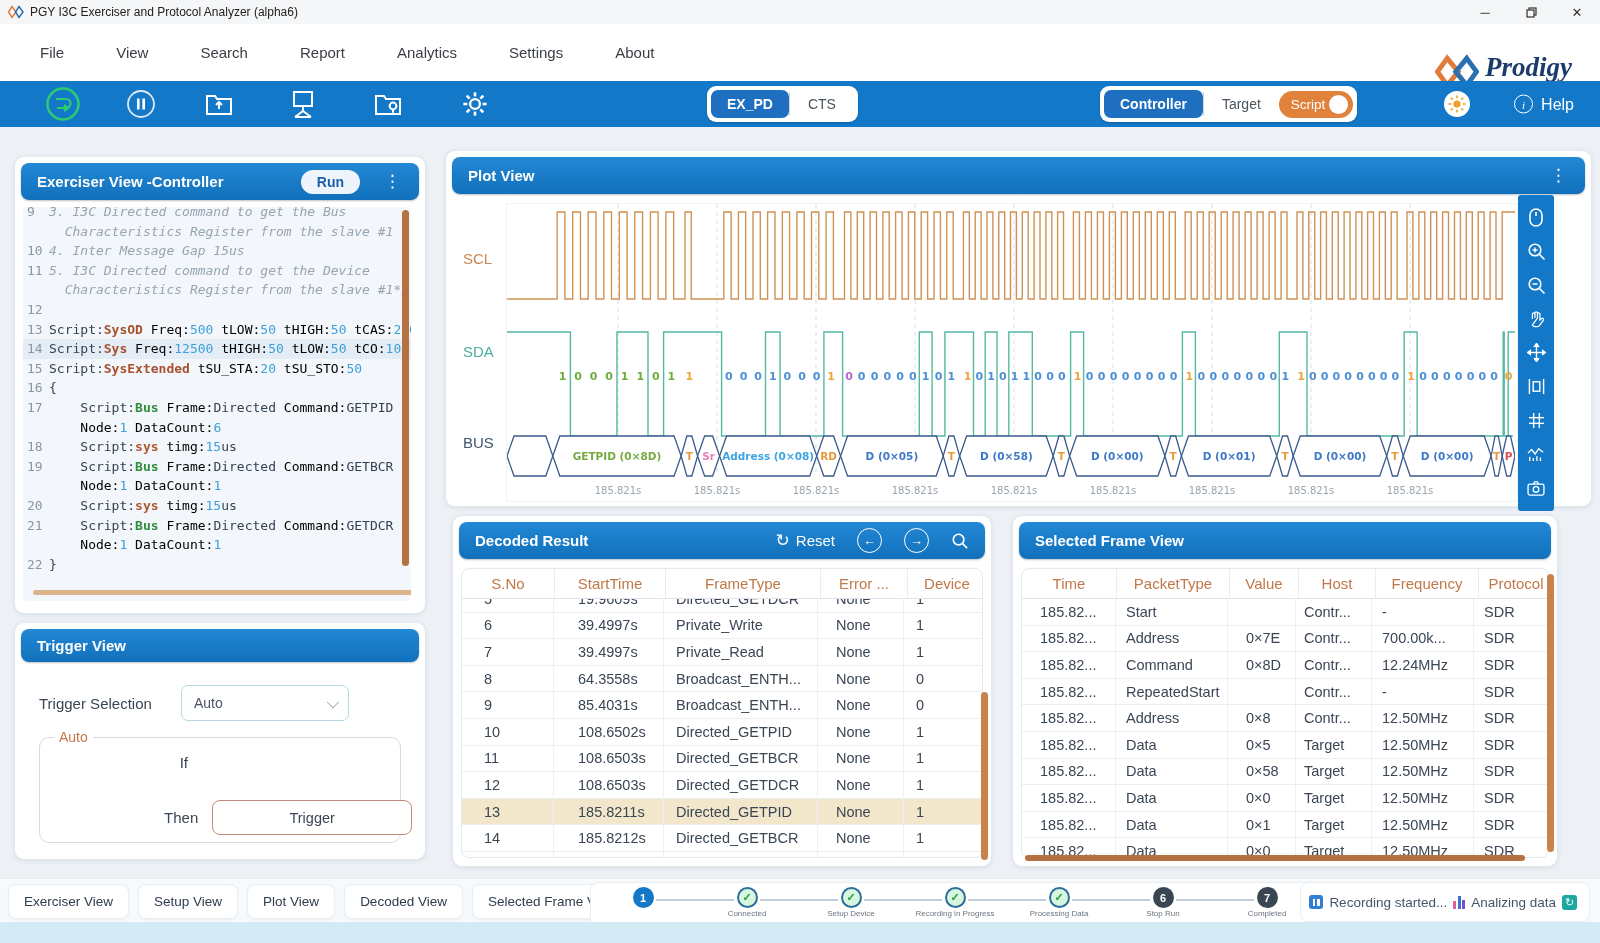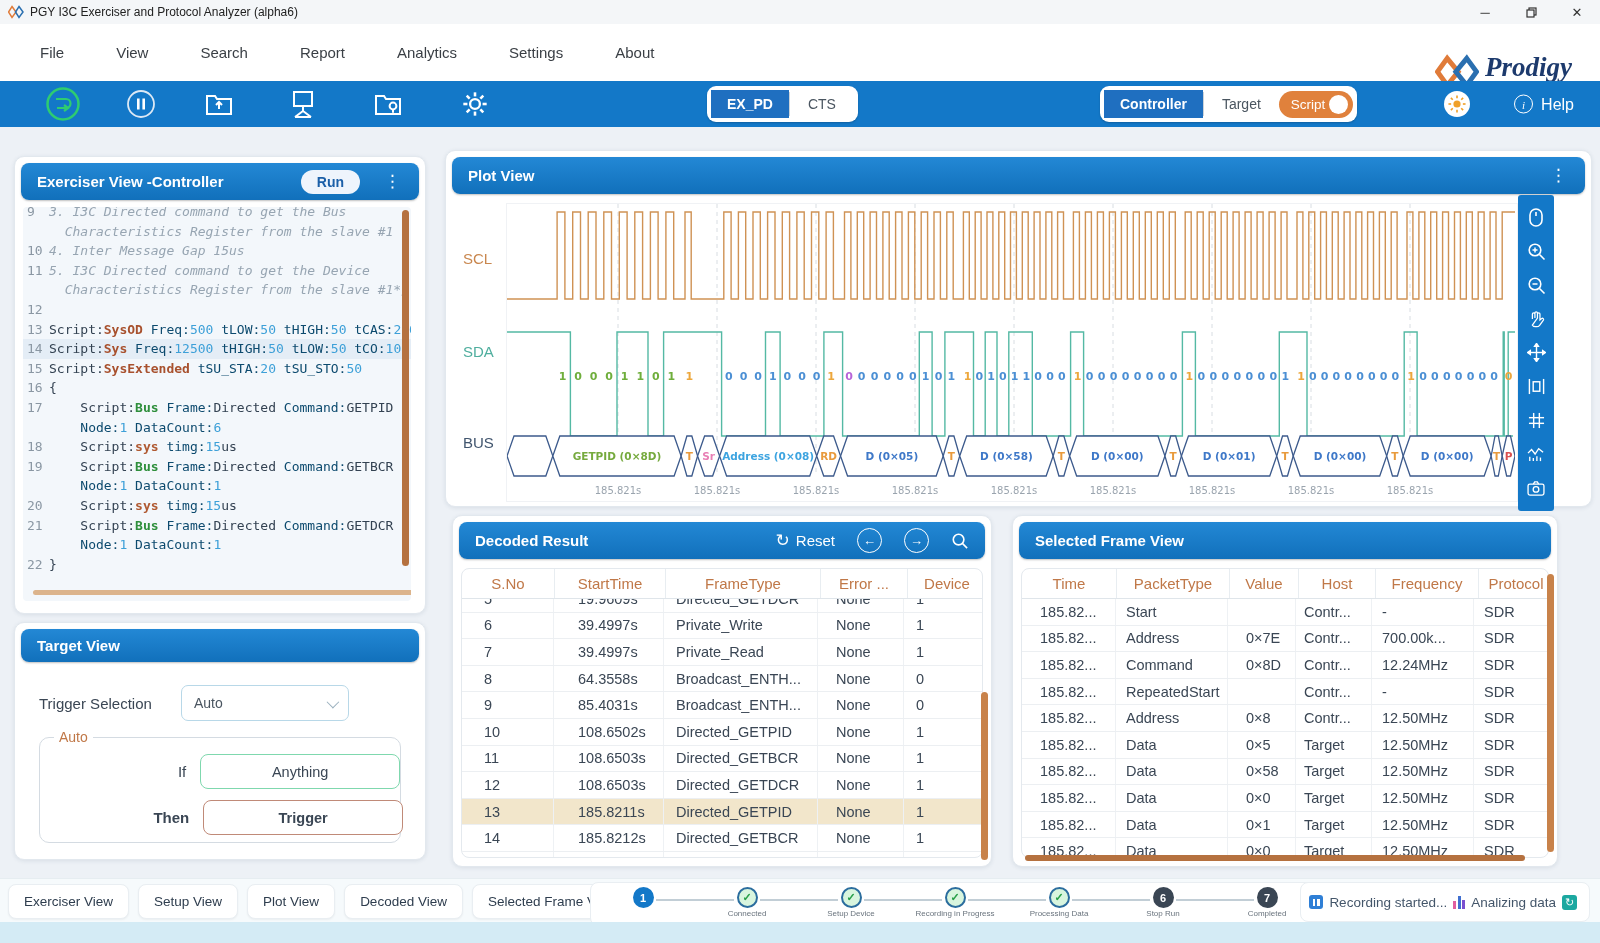--- a/index.html
+++ b/index.html
@@ -18,21 +18,21 @@
   #menubar .menus{display:flex;gap:52px;padding-left:40px;}
   #menubar .menu-item{font-size:15px;color:#3a3f45;cursor:pointer;}
   #brand{position:absolute;right:28px;top:30px;display:flex;align-items:flex-start;gap:6px;}
   #brand .bname{font-family:"Liberation Serif",serif;font-style:italic;font-weight:bold;font-size:27px;color:#1d3a6d;line-height:26px;}
   #brand .bsub{font-size:6.5px;letter-spacing:1.6px;color:#3a3a3a;border-top:2px solid #e07b39;padding-top:1px;margin-top:1px;}
 
   
   #bluebar{position:absolute;left:0;top:81px;width:1600px;height:46px;background:#1378c8;}
   .tb-ic{position:absolute;top:50%;transform:translateY(-50%);cursor:pointer;display:flex;align-items:center;justify-content:center;}
   .pillgroup{position:absolute;background:#fff;border-radius:9px;display:flex;align-items:center;padding:4px;box-shadow:0 1px 2px rgba(0,0,0,.2);}
-  .pill-sel{background:#1f6fc0;color:#fff;border-radius:0;padding:6px 16px;font-size:14px;font-weight:bold;cursor:pointer;}
+  .pill-sel{background:#1f6fc0;color:#fff;border-radius:7px;padding:6px 16px;font-size:14px;font-weight:bold;cursor:pointer;}
   .pill-plain{color:#4a5560;padding:6px 18px;font-size:14px;cursor:pointer;}
   .pill-div{width:1px;height:24px;background:#ccd3d9;}
   .script-toggle{background:#e0813c;border-radius:15px;height:27px;display:flex;align-items:center;color:#fff;font-size:13.5px;padding:0 5px 0 12px;gap:4px;cursor:pointer;}
   .script-knob{width:19px;height:19px;border-radius:50%;background:#fff;}
   #helpwrap{position:absolute;right:26px;top:50%;transform:translateY(-50%);display:flex;align-items:center;gap:8px;color:#fff;font-size:16px;cursor:pointer;}
   .info-cir{width:17px;height:17px;border:1.5px solid #fff;border-radius:50%;display:flex;align-items:center;justify-content:center;font-size:11px;font-style:italic;font-family:"Liberation Serif",serif;}
   #suntoggle{position:absolute;right:130px;top:50%;transform:translateY(-50%);width:26px;height:26px;background:#fff;border-radius:50%;display:flex;align-items:center;justify-content:center;cursor:pointer;}
 
   
   .card{position:absolute;background:#fff;border:1px solid #e2e8ee;border-radius:10px;box-shadow:0 1px 4px rgba(30,60,90,.10);}
@@ -42,21 +42,21 @@
   
   #code-area{position:absolute;left:8px;right:14px;top:50px;bottom:12px;background:#f3f7fb;border-radius:4px;overflow:hidden;font-family:"DejaVu Sans Mono",monospace;font-size:13px;line-height:19.6px;}
   #code-lines{margin-top:-5px;white-space:pre;}
   .cl{display:flex;}
   .cl.hl{background:#e4edf6;}
   .cl .ln{width:22px;text-align:left;color:#8a97a3;flex:none;padding-left:4px;}
   .cm-c{color:#97a5b2;font-style:italic;}
   .cm-k{color:#a8512e;font-weight:bold;}
   .cm-g{color:#2f8f3c;font-weight:bold;}
   .cm-s{color:#b05a32;font-weight:bold;}
-  .cm-p{color:#0c4a6e;}
+  .cm-p{color:#000000;}
   .cm-n{color:#3da0d8;}
   .cm-t{color:#334252;}
   #code-vscroll{position:absolute;right:2px;top:3px;width:7px;height:356px;background:#b5713f;border-radius:4px;cursor:pointer;}
   #code-hscroll{position:absolute;left:10px;bottom:6px;height:5px;width:382px;background:#dcb48c;border-radius:3px;cursor:pointer;}
 
   
   .tv-row{position:absolute;display:flex;align-items:center;}
   .tv-label{font-size:15px;color:#3a4654;}
   .tv-select{width:142px;height:34px;border:1px solid #badb;border:1px solid #b8d8e8;border-radius:7px;display:flex;align-items:center;padding:0 12px;font-size:14px;color:#4a5560;background:#fff;cursor:pointer;}
   .chev{margin-left:auto;width:8px;height:8px;border-right:1.5px solid #9ab0be;border-bottom:1.5px solid #9ab0be;transform:rotate(45deg) translateY(-2px);}
@@ -257,36 +257,35 @@
     </div>
     <div id="code-area">
       <div id="code-lines"><div class="cl"><span class="ln">9</span><span><span class="cm-c">3. I3C Directed command to get the Bus</span></span></div><div class="cl"><span class="ln"></span><span><span class="cm-c">  Characteristics Register from the slave #1</span></span></div><div class="cl"><span class="ln">10</span><span><span class="cm-c">4. Inter Message Gap 15us</span></span></div><div class="cl"><span class="ln">11</span><span><span class="cm-c">5. I3C Directed command to get the Device</span></span></div><div class="cl"><span class="ln"></span><span><span class="cm-c">  Characteristics Register from the slave #1*/</span></span></div><div class="cl"><span class="ln">12</span><span></span></div><div class="cl"><span class="ln">13</span><span><span class="cm-t">Script:</span><span class="cm-k">SysOD</span><span class="cm-p"> Freq:</span><span class="cm-n">500</span><span class="cm-p"> tLOW:</span><span class="cm-n">50</span><span class="cm-p"> tHIGH:</span><span class="cm-n">50</span><span class="cm-p"> tCAS:</span><span class="cm-n">2000</span></span></div><div class="cl hl"><span class="ln">14</span><span><span class="cm-t">Script:</span><span class="cm-k">Sys</span><span class="cm-p"> Freq:</span><span class="cm-n">12500</span><span class="cm-p"> tHIGH:</span><span class="cm-n">50</span><span class="cm-p"> tLOW:</span><span class="cm-n">50</span><span class="cm-p"> tCO:</span><span class="cm-n">10</span></span></div><div class="cl"><span class="ln">15</span><span><span class="cm-t">Script:</span><span class="cm-k">SysExtended</span><span class="cm-p"> tSU_STA:</span><span class="cm-n">20</span><span class="cm-p"> tSU_STO:</span><span class="cm-n">50</span></span></div><div class="cl"><span class="ln">16</span><span><span class="cm-t">{</span></span></div><div class="cl"><span class="ln">17</span><span><span class="cm-t">    Script:</span><span class="cm-g">Bus</span><span class="cm-p"> Frame:</span><span class="cm-t">Directed</span><span class="cm-p"> Command:</span><span class="cm-t">GETPID</span></span></div><div class="cl"><span class="ln"></span><span><span class="cm-p">    Node:</span><span class="cm-n">1</span><span class="cm-p"> DataCount:</span><span class="cm-n">6</span></span></div><div class="cl"><span class="ln">18</span><span><span class="cm-t">    Script:</span><span class="cm-s">sys</span><span class="cm-p"> timg:</span><span class="cm-n">15</span><span class="cm-t">us</span></span></div><div class="cl"><span class="ln">19</span><span><span class="cm-t">    Script:</span><span class="cm-g">Bus</span><span class="cm-p"> Frame:</span><span class="cm-t">Directed</span><span class="cm-p"> Command:</span><span class="cm-t">GETBCR</span></span></div><div class="cl"><span class="ln"></span><span><span class="cm-p">    Node:</span><span class="cm-n">1</span><span class="cm-p"> DataCount:</span><span class="cm-n">1</span></span></div><div class="cl"><span class="ln">20</span><span><span class="cm-t">    Script:</span><span class="cm-s">sys</span><span class="cm-p"> timg:</span><span class="cm-n">15</span><span class="cm-t">us</span></span></div><div class="cl"><span class="ln">21</span><span><span class="cm-t">    Script:</span><span class="cm-g">Bus</span><span class="cm-p"> Frame:</span><span class="cm-t">Directed</span><span class="cm-p"> Command:</span><span class="cm-t">GETDCR</span></span></div><div class="cl"><span class="ln"></span><span><span class="cm-p">    Node:</span><span class="cm-n">1</span><span class="cm-p"> DataCount:</span><span class="cm-n">1</span></span></div><div class="cl"><span class="ln">22</span><span><span class="cm-t">}</span></span></div></div>
       <div id="code-vscroll"></div>
       <div id="code-hscroll"></div>
     </div>
   </div>
 
   <div class="card" style="left:14px;top:622px;width:410px;height:236px;">
     <div class="card-head" style="height:33px;">
-      <span>Target View</span>
+      <span>Trigger View</span>
     </div>
     <div class="tv-row" style="left:24px;top:62px;width:362px;">
       <span class="tv-label">Trigger Selection</span>
       <span class="tv-select" style="margin-left:auto;margin-right:52px;">
         <span>Auto</span>
         <span class="chev"></span>
       </span>
     </div>
     <div class="tv-fieldset">
       <span class="tv-legend">Auto</span>
       <div class="tv-row" style="left:0;top:16px;width:100%;">
         <span class="tv-label" style="width:148px;text-align:right;padding-right:14px;">If</span>
-        <span class="tv-btn green">Anything</span>
       </div>
-      <div class="tv-row" style="left:3px;top:62px;width:100%;font-weight:bold;">
+      <div class="tv-row" style="left:12px;top:62px;width:100%;">
         <span class="tv-label" style="width:148px;text-align:right;padding-right:14px;">Then</span>
         <span class="tv-btn red">Trigger</span>
       </div>
     </div>
   </div>
 
   <div class="card" style="left:445px;top:150px;width:1145px;height:355px;">
     <div class="card-head">
       <span>Plot View</span>
       <span class="kebab">⋮</span>

